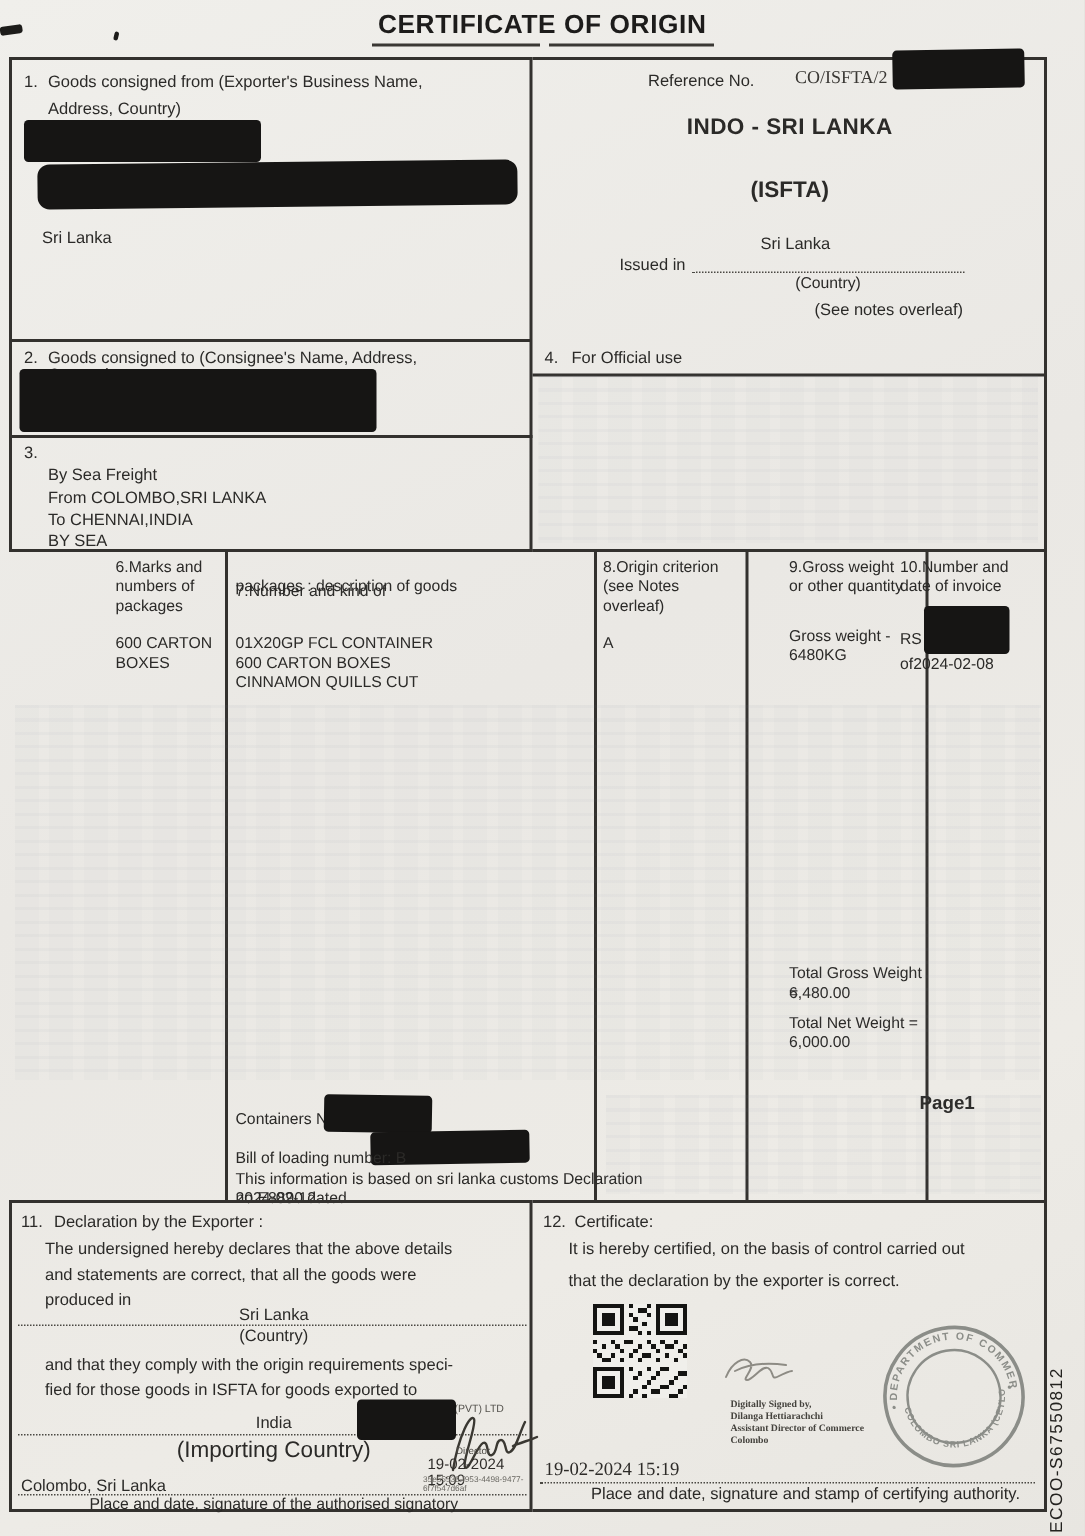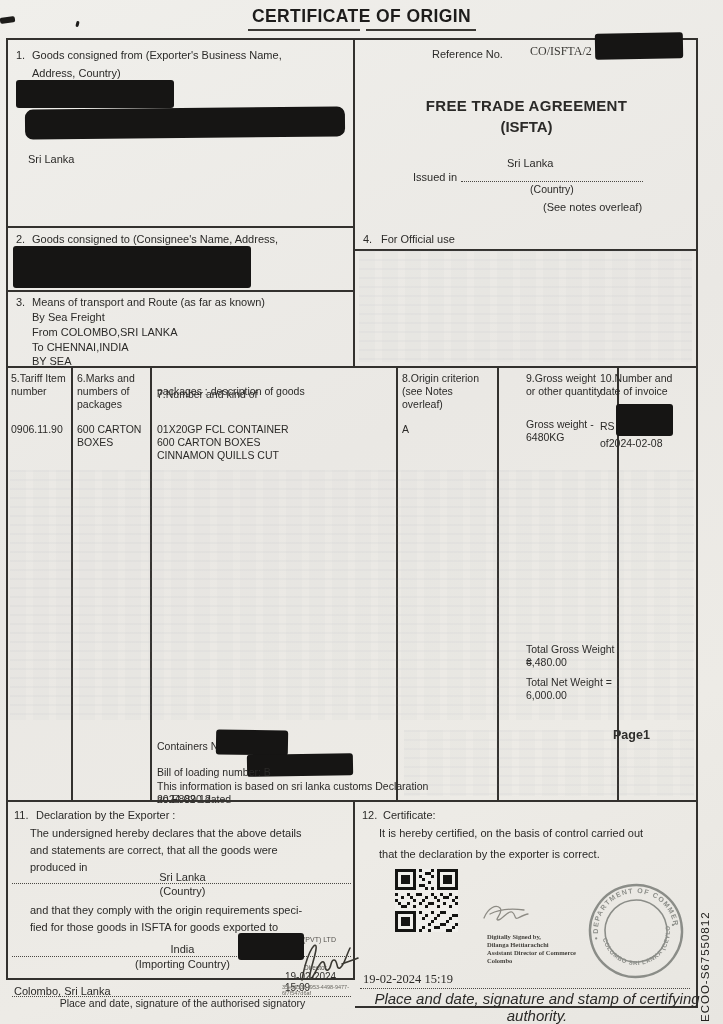--- a/index.html
+++ b/index.html
@@ -57,21 +57,21 @@
     <div class="abs t" style="left:24px;top:8px;">Goods consigned from (Exporter's Business Name,</div>
     <div class="abs t" style="left:24px;top:26px;">Address, Country)</div>
     <div class="abs redact" style="left:8px;top:40px;width:158px;height:28px;"></div>
     <div class="abs redact" style="left:17px;top:68px;width:320px;height:30px;border-radius:8px;transform:rotate(-.6deg);"></div>
     <div class="abs t" style="left:20px;top:112px;">Sri Lanka</div>
   </div>
 
   <div class="abs box noL" style="left:355px;top:38px;width:343px;height:213px;">
     <div class="abs t" style="left:77px;top:7px;">Reference No.</div>
     <div class="abs serif" style="left:175px;top:4px;font-size:12px;color:#3a3834;">CO/ISFTA/2</div>
-    <div class="abs b center" style="left:0;top:57px;width:343px;font-size:15px;letter-spacing:.3px;">FREE TRADE AGREEMENT</div>
+    <div class="abs b center" style="left:0;top:36px;width:343px;font-size:15px;letter-spacing:.3px;">INDO - SRI LANKA</div>
     <div class="abs b center" style="left:0;top:78px;width:343px;font-size:15px;">(ISFTA)</div>
     <div class="abs t" style="left:152px;top:116px;">Sri Lanka</div>
     <div class="abs t" style="left:58px;top:130px;">Issued in</div>
     <div class="abs dots" style="left:106px;top:141px;width:182px;border-bottom-width:1.5px;"></div>
     <div class="abs center" style="left:106px;top:143px;width:182px;font-size:10.5px;">(Country)</div>
     <div class="abs t" style="left:188px;top:160px;width:150px;text-align:left;">(See notes overleaf)</div>
   </div>
 
   <div class="abs redact" style="left:595px;top:33px;width:88px;height:26px;transform:rotate(-1deg);"></div>
 
@@ -83,32 +83,26 @@
   </div>
 
   <div class="abs box noT noL" style="left:355px;top:228px;width:343px;height:140px;">
     <div class="abs t" style="left:8px;top:4px;">4.</div>
     <div class="abs t" style="left:26px;top:4px;">For Official use</div>
     <div class="abs ghost" style="left:4px;top:22px;width:333px;height:112px;"></div>
   </div>
 
   <div class="abs box noT" style="left:6px;top:292px;width:349px;height:76px;">
     <div class="abs t" style="left:8px;top:3px;">3.</div>
-    <div class="abs t" style="left:24px;top:3px;">Means of transport and Route (as far as known)</div>
     <div class="abs t" style="left:24px;top:18px;">By Sea Freight</div>
     <div class="abs t" style="left:24px;top:33px;">From COLOMBO,SRI LANKA</div>
     <div class="abs t" style="left:24px;top:48px;">To CHENNAI,INDIA</div>
     <div class="abs t" style="left:24px;top:62px;text-align:right;">BY SEA</div>
   </div>
 
-  <div class="abs cell" style="left:6px;top:368px;width:67px;height:432px;border-left:2px solid #33312e;">
-    <div class="abs small" style="left:3px;top:4px;">5.Tariff Item</div>
-    <div class="abs small" style="left:3px;top:17px;">number</div>
-    <div class="abs small" style="left:3px;top:55px;">0906.11.90</div>
-  </div>
 
   <div class="abs cell" style="left:73px;top:368px;width:79px;height:432px;">
     <div class="abs small" style="left:4px;top:4px;">6.Marks and</div>
     <div class="abs small" style="left:4px;top:17px;">numbers of</div>
     <div class="abs small" style="left:4px;top:30px;">packages</div>
     <div class="abs small" style="left:4px;top:55px;">600 CARTON</div>
     <div class="abs small" style="left:4px;top:68px;">BOXES</div>
   </div>
 
   <div class="abs cell" style="left:152px;top:368px;width:246px;height:432px;">
@@ -149,35 +143,35 @@
     <div class="abs small" style="left:4px;top:17px;">date of invoice</div>
     <div class="abs small" style="left:4px;top:52px;">RS</div>
     <div class="abs redact" style="left:20px;top:36px;width:57px;height:32px;"></div>
     <div class="abs small" style="left:4px;top:69px;">of2024-02-08</div>
     <div class="abs b" style="left:17px;top:360px;font-size:12.5px;">Page1</div>
   </div>
 
   <div class="abs ghost" style="left:10px;top:470px;width:684px;height:250px;"></div>
   <div class="abs ghost" style="left:404px;top:730px;width:290px;height:66px;"></div>
 
-  <div class="abs box" style="left:6px;top:800px;width:349px;height:180px;">
+  <div class="abs box" style="left:6px;top:800px;width:349px;height:208px;">
     <div class="abs t b" style="left:6px;top:6px;font-weight:400;">11.</div>
     <div class="abs t" style="left:28px;top:6px;">Declaration by the Exporter :</div>
     <div class="abs t" style="left:22px;top:24px;">The undersigned hereby declares that the above details</div>
     <div class="abs t" style="left:22px;top:41px;">and statements are correct, that all the goods were</div>
     <div class="abs t" style="left:22px;top:58px;">produced in</div>
     <div class="abs t center" style="left:0;top:68px;width:349px;">Sri Lanka</div>
     <div class="abs dots" style="left:4px;top:81px;width:339px;border-bottom-width:1.5px;"></div>
     <div class="abs center" style="left:0;top:83px;width:349px;font-size:11px;">(Country)</div>
     <div class="abs t" style="left:22px;top:101px;">and that they comply with the origin requirements speci-</div>
     <div class="abs t" style="left:22px;top:118px;">fied for those goods in ISFTA for goods exported to</div>
 
     <div class="abs t center" style="left:0;top:140px;width:349px;">India</div>
     <div class="abs dots" style="left:4px;top:154px;width:339px;border-bottom-width:1.5px;"></div>
-    <div class="abs center" style="left:0;top:156px;width:349px;font-size:11px;">(Importing Country)</div>
+    <div class="abs center" style="left:0;top:156px;width:349px;font-size:15px;">(Importing Country)</div>
 
     <div class="abs tiny" style="left:284px;top:134px;color:#55534e;font-size:7px;">RT (PVT) LTD</div>
     <div class="abs redact" style="left:230px;top:131px;width:66px;height:27px;"></div>
     <svg class="abs" style="left:288px;top:134px;" width="64" height="50" viewBox="0 0 64 50">
       <path d="M6 44 C10 20 18 6 20 10 C22 14 12 38 14 42 C16 46 22 28 26 26 C30 24 28 36 32 34 C36 32 34 24 38 24 C42 24 40 34 44 32 C48 30 50 20 54 12 M46 28 C50 26 58 24 62 22" stroke="#3a3832" stroke-width="1.6" fill="none" stroke-linecap="round"></path>
     </svg>
     <div class="abs tiny" style="left:296px;top:162px;color:#4c4a45;">Director</div>
     <div class="abs" style="left:277px;top:169px;font-size:10px;color:#2f2d2a;">19-02-2024 15:09</div>
     <div class="abs" style="left:274px;top:182px;font-size:5.5px;color:#6a6862;">35e55536-f953-4498-9477-6f7f547d6af</div>
 
@@ -229,18 +223,18 @@
       </text>
       <text font-size="6" font-weight="700" fill="#8b8d88" letter-spacing="0.6">
         <textPath href="#arcBot" startOffset="2">COLOMBO SRI LANKA (CEYLON)</textPath>
       </text>
       <text x="7" y="52" font-size="8" fill="#8b8d88">•</text>
       <text x="85" y="52" font-size="8" fill="#8b8d88">•</text>
     </svg>
 
     <div class="abs serif" style="left:8px;top:170px;font-size:12.5px;color:#2d2b28;">19-02-2024 15:19</div>
     <div class="abs dots" style="left:5px;top:186px;width:330px;border-bottom-width:1.5px;"></div>
-    <div class="abs center" style="left:0;top:188px;width:364px;font-size:15px;font-style:italic;">Place and date, signature and stamp of certifying authority.</div>
+    <div class="abs center" style="left:0;top:188px;width:364px;font-size:11px;">Place and date, signature and stamp of certifying authority.</div>
   </div>
 
   <div id="side-code" class="abs" style="left:699px;top:852px;height:170px;">ECOO-S67550812</div>
 
 </div>
 
 </body></html>

